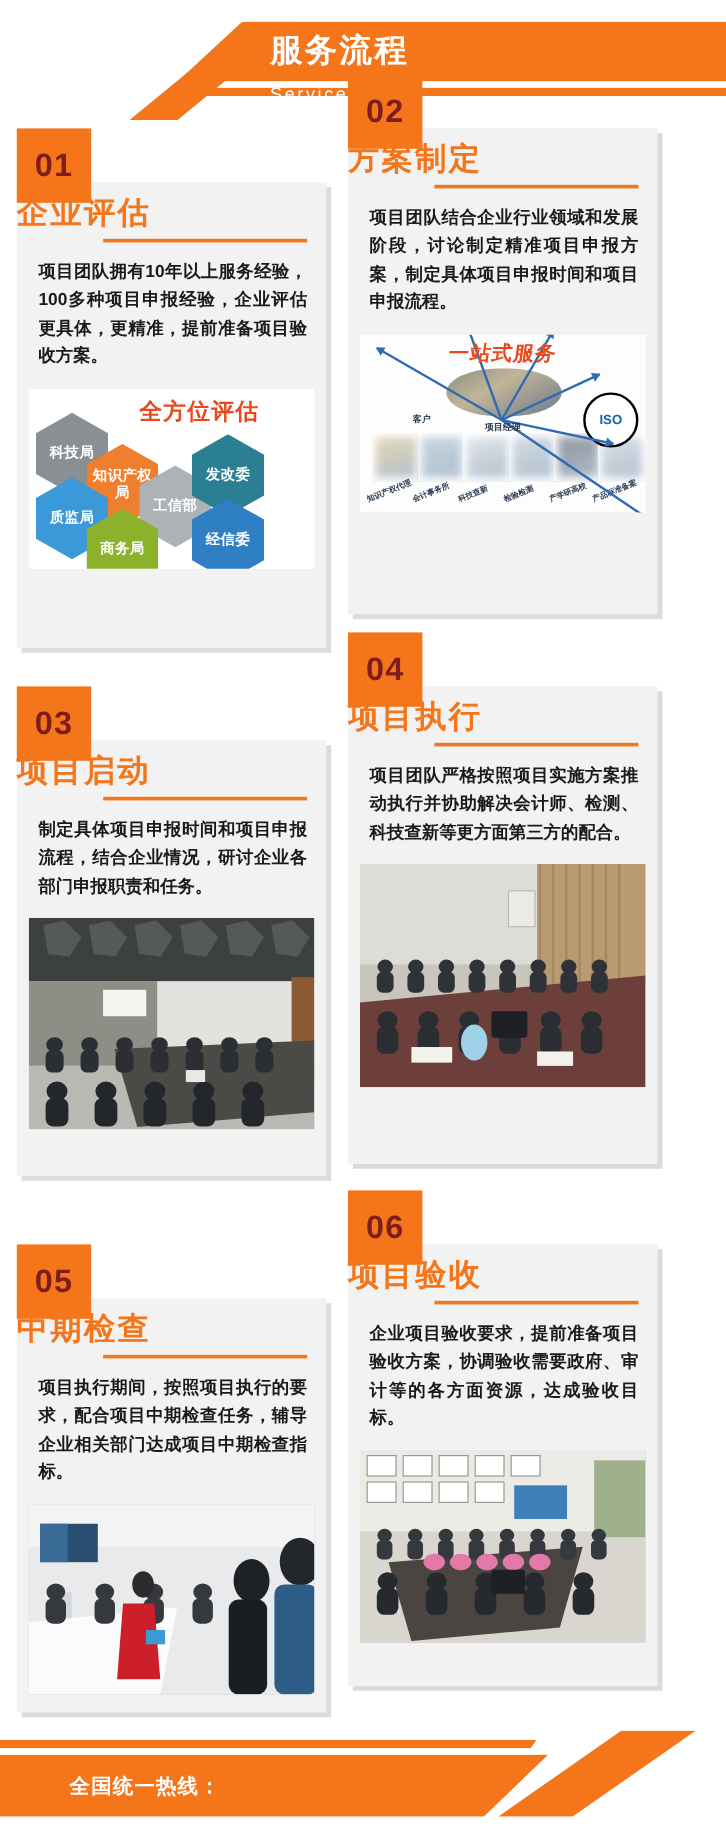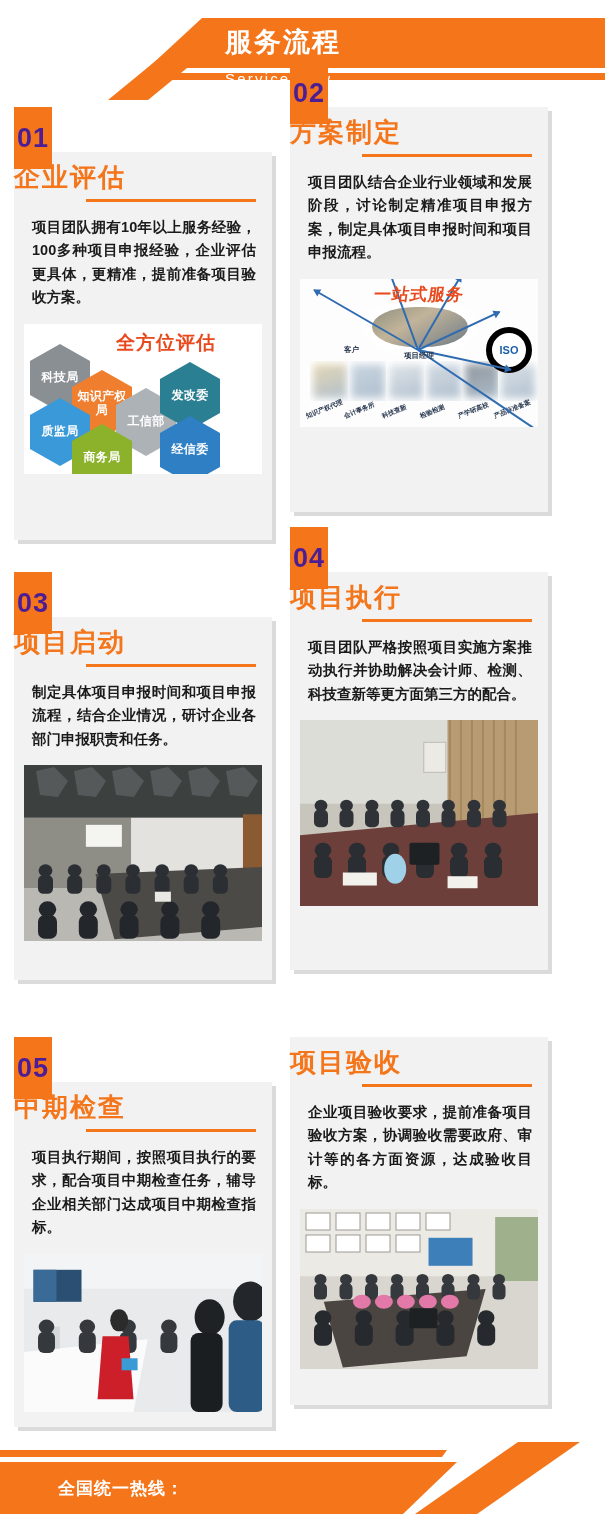--- a/index.html
+++ b/index.html
@@ -35,22 +35,22 @@
   .hdr-title .en{ font-size:15px; letter-spacing:2.2px; font-weight:normal; }
 
   
   .card{
     position:absolute; width:258px;
     background:#f2f2f2;
     box-shadow:4px 4px 0 rgba(0,0,0,0.14);
   }
   .card .badge{
     position:absolute; left:0; top:-45px;
-    width:38px; height:62px; background:var(--orange);
-    color:#4c1d95; font-size:27px; font-weight:bold;
+    width:62px; height:62px; background:var(--orange);
+    color:#7f1d1d; font-size:27px; font-weight:bold;
     display:flex; align-items:center; justify-content:center;
     letter-spacing:1px;
   }
   .card.right .badge{ top:-45px; }
   .card .title{
     color:var(--orange); font-size:26px; font-weight:bold;
     letter-spacing:2px; text-align:left;
     padding:8px 16px 4px 0;
   }
   .card .title-rule{
@@ -113,21 +113,21 @@
     white-space:nowrap; transform-origin:left bottom; font-weight:bold;
   }
   .os-arrow{ position:absolute; background:#2f6bb0; height:2px; transform-origin:left center; z-index:5; }
   .os-arrow::after{
     content:""; position:absolute; right:-1px; top:-3px;
     border-left:7px solid #2f6bb0; border-top:4px solid transparent;
     border-bottom:4px solid transparent;
   }
   .os-seal{
     position:absolute; right:6px; top:48px; width:46px; height:46px;
-    border-radius:50%; border:6px solid #000000; color:#1b5fa8;
+    border-radius:50%; border:2px solid #000000; color:#1b5fa8;
     font-size:11px; font-weight:bold;
     display:flex; align-items:center; justify-content:center;
     background:#fff;
   }
 
   
   .photo{ position:relative; width:238px; overflow:hidden; background:#cfd3d6; }
 
   
   .footer{ position:absolute; left:0; bottom:0; width:605px; height:118px; }
@@ -366,20 +366,21 @@
       <path d="M 78.54 82.16 h 26 l 5 63.2 h -36 z" fill="#cc1f2a"></path>
       <rect x="97.58" y="104.28" width="16" height="12" fill="#3b9bd4"></rect>
       <ellipse cx="185.64000000000001" cy="63.2" rx="15" ry="18" fill="#1f2225"></ellipse>
       <rect x="166.6" y="79" width="32" height="79" rx="8" fill="#1b1e21"></rect>
       <ellipse cx="226.1" cy="47.4" rx="17" ry="20" fill="#23262a"></ellipse>
       <rect x="204.68" y="66.36" width="36" height="91.64" rx="8" fill="#2d5c86"></rect>
     </svg></div>
       </div>
     </div>
     <div class="card right" style="left: 290px; top: 1037px; height: 368px;">
+      <div class="badge">06</div>
       <div class="title">项目验收</div>
       <div class="title-rule"></div>
       <div class="body">企业项目验收要求，提前准备项目验收方案，协调验收需要政府、审计等的各方面资源，达成验收目标。</div>
       <div class="media">
         <div class="photo" title="荣誉墙会议室项目验收照片" style="height: 160px;"><svg width="238" height="160" viewBox="0 0 238 160">
     <rect width="238" height="160" fill="#d9d6cf"></rect>
     <rect x="0" y="0" width="238" height="67.2" fill="#eceae4"></rect>
     <g fill="#ffffff" stroke="#9c9a94">
               <rect x="6" y="4" width="24" height="17"></rect>
               <rect x="36" y="4" width="24" height="17"></rect>

